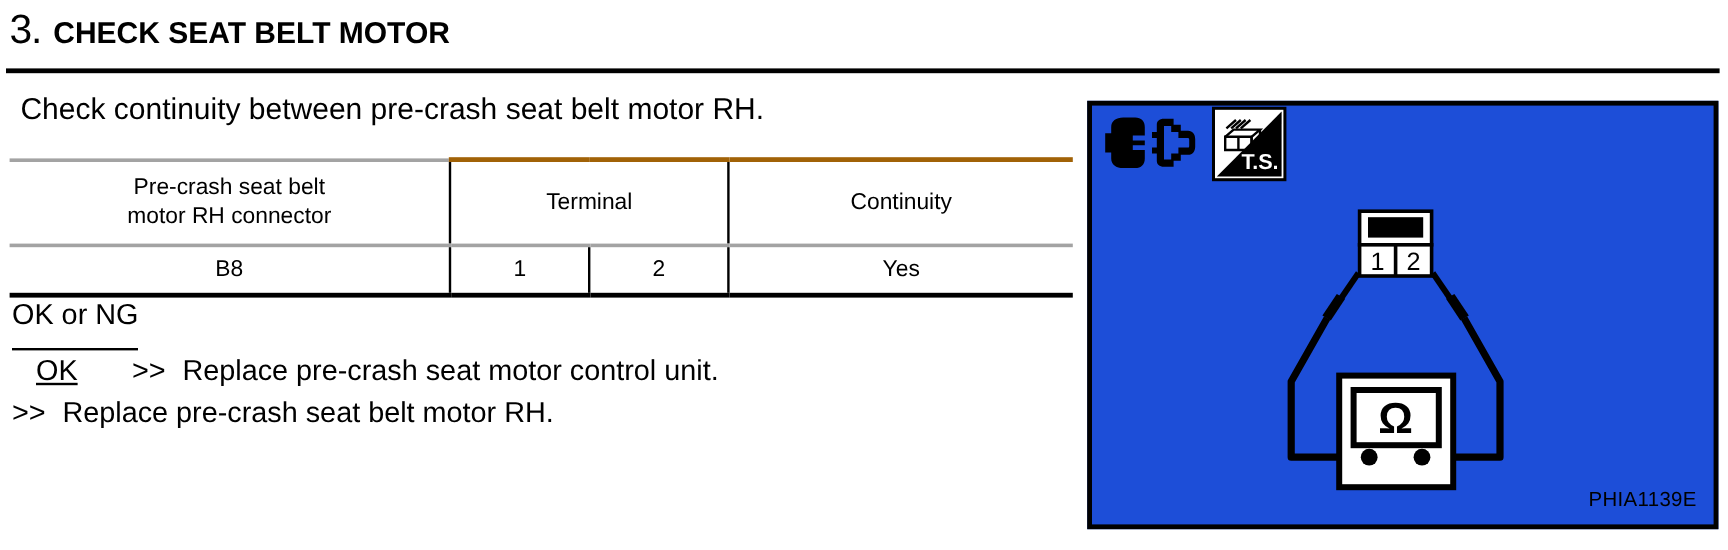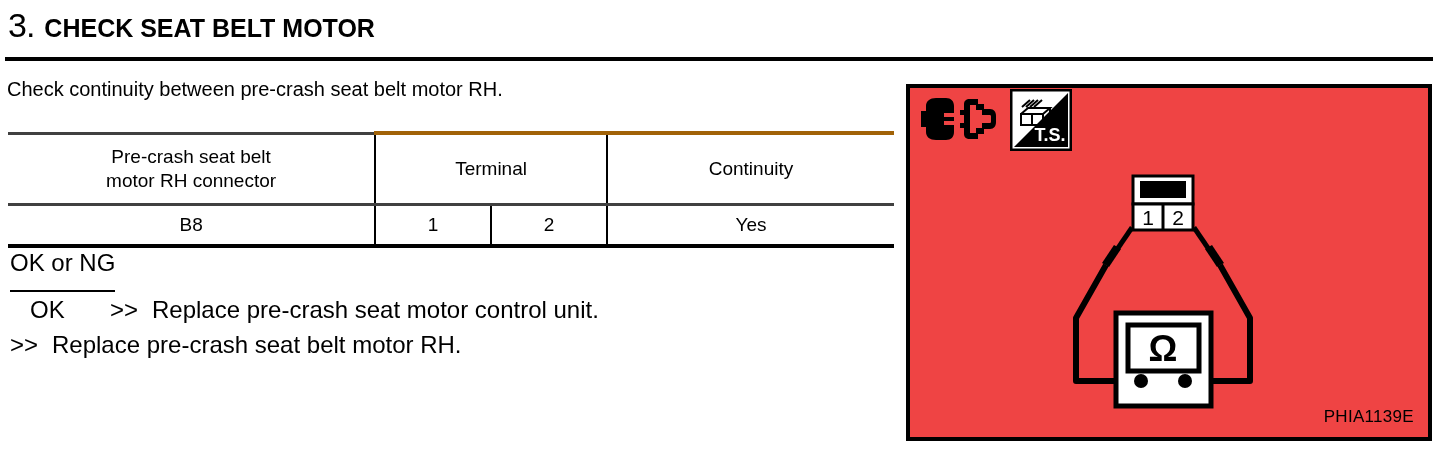--- a/index.html
+++ b/index.html
@@ -42,23 +42,23 @@
     left: 5px;
     top: 57px;
     width: 1428px;
     height: 4px;
     background: #000;
   }
 
   
   .instruction {
     position: absolute;
-    left: 7px;
+    left: 17px;
     top: 78px;
-    font-size: 20px;
+    font-size: 25px;
     line-height: 1.1;
     white-space: nowrap;
   }
 
   
   .table-wrap {
     position: absolute;
     left: 8px;
     top: 131px;
     width: 886px;
@@ -74,21 +74,21 @@
     font-size: 19px;
     padding: 0;
     line-height: 1.25;
   }
   .row-head td { height: 68px; }
   .row-body td { height: 38px; }
 
   
   .bd-top    { border-top: 4px solid #a16207; }
   .bd-bottom { border-bottom: 4px solid #000; }
-  .bd-mid    { border-top: 3px solid #404040; }
+  .bd-mid    { border-top: 3px solid #a3a3a3; }
   .bd-left   { border-left: 2px solid #000; }
 
   .col-connector { width: 292px; }
   .col-term1     { width: 183px; }
   .col-term2     { width: 183px; }
   .col-cont      { width: 228px; }
 
   
   .judge {
     position: absolute;
@@ -101,34 +101,34 @@
     border-bottom: 2px solid #000;
     padding-bottom: 14px;
     line-height: 1.1;
   }
   .judge-row {
     display: flex;
     font-size: 24px;
     line-height: 1.35;
     margin-top: 2px;
   }
-  .judge-label { width: 100px; padding-left: 20px; box-sizing: border-box; }
+  .judge-label { width: 100px; padding-left: 20px; box-sizing: border-box; text-decoration: underline; }
   .judge-arrow { width: 42px; }
   .judge-text  { white-space: nowrap; }
 
   
   .figure-panel {
     position: absolute;
     left: 906px;
     top: 84px;
     width: 526px;
     height: 357px;
     border: 4px solid #000;
     box-sizing: border-box;
-    background: #ef4444;
+    background: #1d4ed8;
   }
 
   
   .disconnect-icon {
     position: absolute;
     left: 10px;
     top: 8px;
     width: 78px;
     height: 46px;
   }

